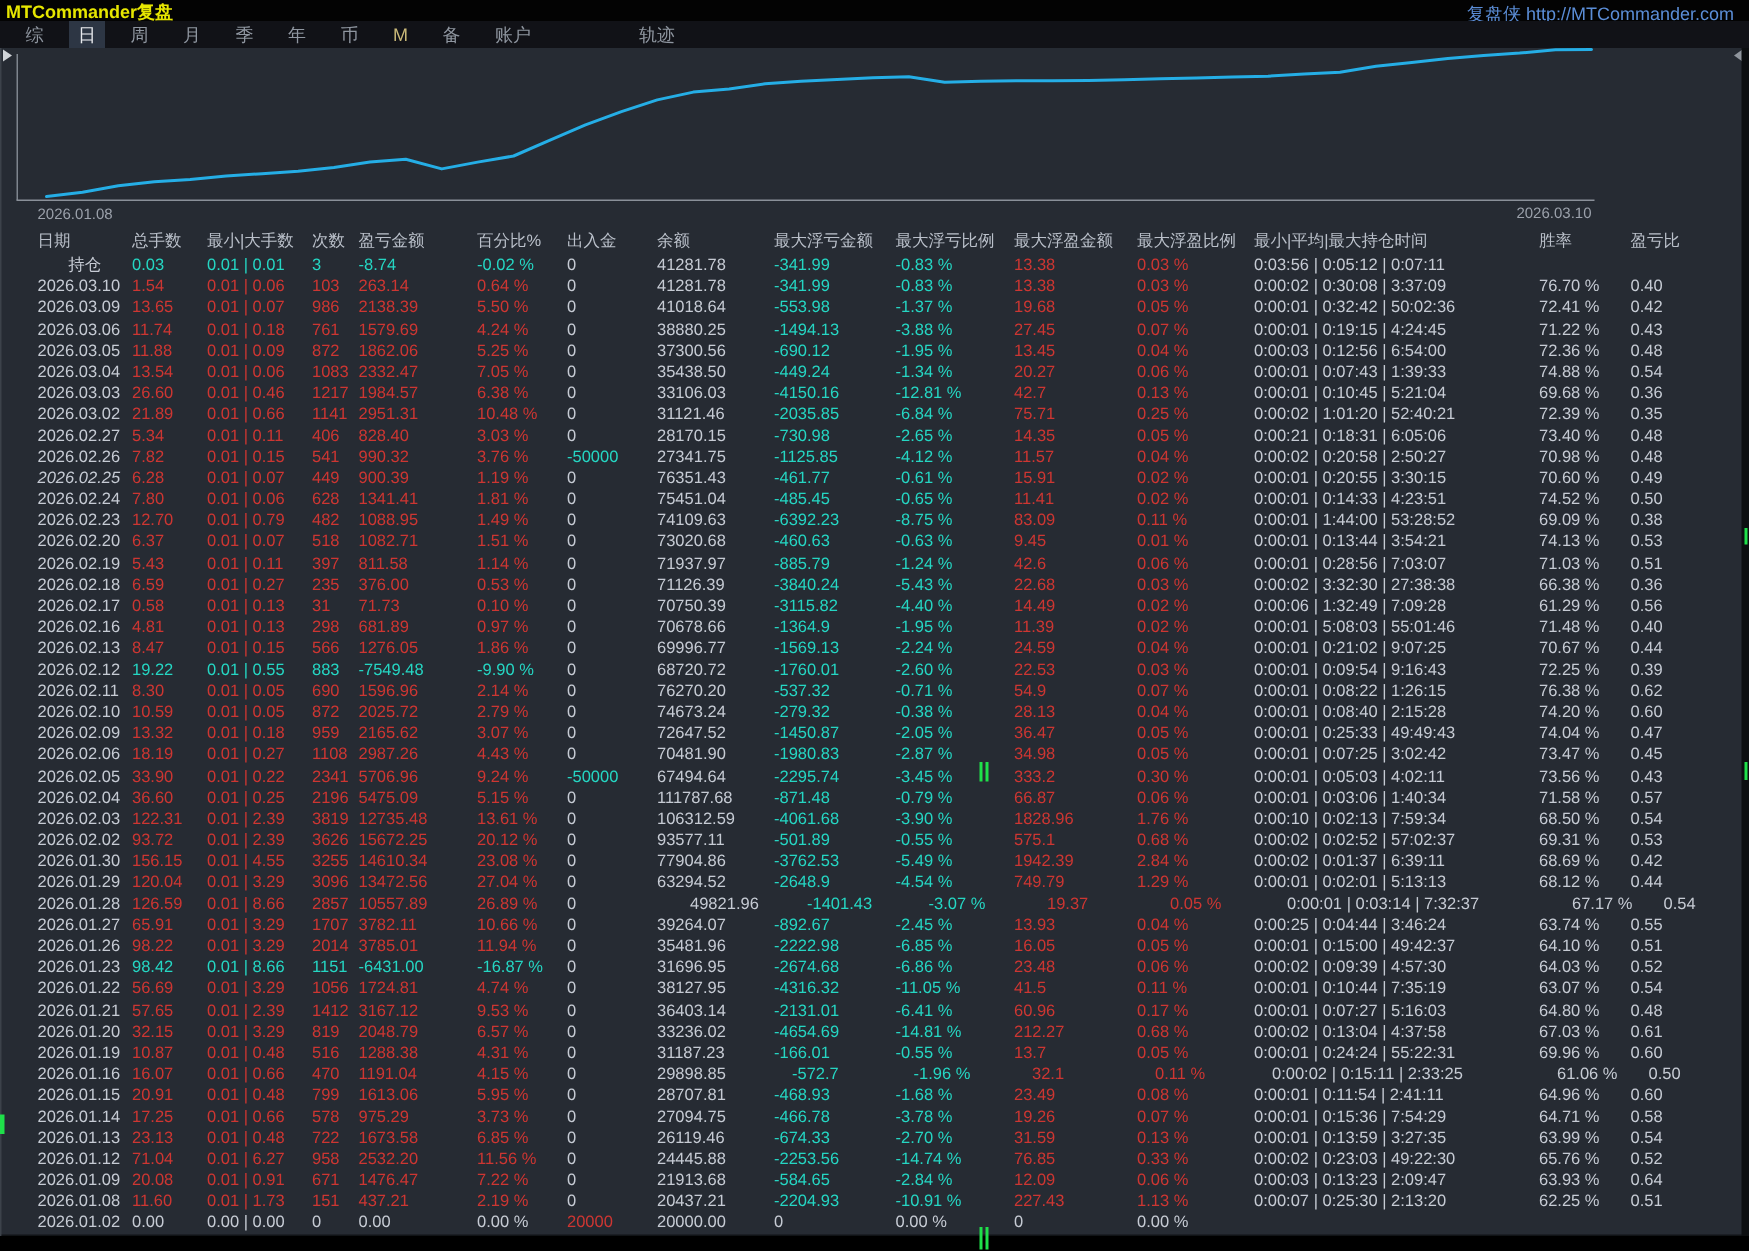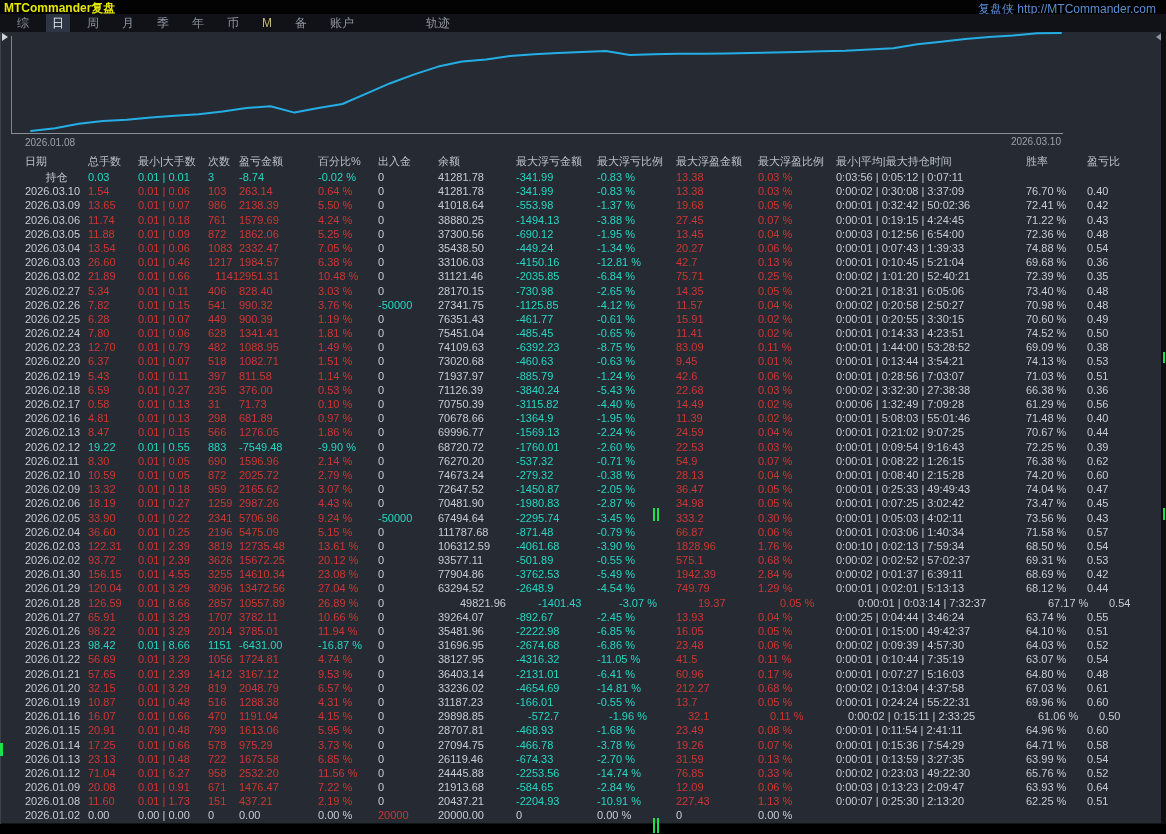--- a/index.html
+++ b/index.html
@@ -201,21 +201,21 @@
           <span class="cell red" style="width: 82px;">42.7</span>
           <span class="cell red" style="width: 78px;">0.13 %</span>
           <span class="cell" style="width: 190px;">0:00:01 | 0:10:45 | 5:21:04</span>
           <span class="cell" style="width: 61px;">69.68 %</span>
           <span class="cell" style="width: 60px;">0.36</span>
         </div>
         <div class="trow">
           <span class="cell" style="width: 63px;">2026.03.02</span>
           <span class="cell red" style="width: 50px;">21.89</span>
           <span class="cell red" style="width: 70px;">0.01 | 0.66</span>
-          <span class="cell red" style="width: 31px; text-align: right;">1141</span>
+          <span class="cell red" style="width: 31px;">1141</span>
           <span class="cell red" style="width: 79px;">2951.31</span>
           <span class="cell red" style="width: 60px;">10.48 %</span>
           <span class="cell" style="width: 60px;">0</span>
           <span class="cell" style="width: 78px;">31121.46</span>
           <span class="cell teal" style="width: 81px;">-2035.85</span>
           <span class="cell teal" style="width: 79px;">-6.84 %</span>
           <span class="cell red" style="width: 82px;">75.71</span>
           <span class="cell red" style="width: 78px;">0.25 %</span>
           <span class="cell" style="width: 190px;">0:00:02 | 1:01:20 | 52:40:21</span>
           <span class="cell" style="width: 61px;">72.39 %</span>
@@ -249,21 +249,21 @@
           <span class="cell" style="width: 78px;">27341.75</span>
           <span class="cell teal" style="width: 81px;">-1125.85</span>
           <span class="cell teal" style="width: 79px;">-4.12 %</span>
           <span class="cell red" style="width: 82px;">11.57</span>
           <span class="cell red" style="width: 78px;">0.04 %</span>
           <span class="cell" style="width: 190px;">0:00:02 | 0:20:58 | 2:50:27</span>
           <span class="cell" style="width: 61px;">70.98 %</span>
           <span class="cell" style="width: 60px;">0.48</span>
         </div>
         <div class="trow">
-          <span class="cell" style="width: 63px;">2026.02.25</span>
+          <span class="cell" style="width: 63px; font-style: italic;">2026.02.25</span>
           <span class="cell red" style="width: 50px;">6.28</span>
           <span class="cell red" style="width: 70px;">0.01 | 0.07</span>
           <span class="cell red" style="width: 31px;">449</span>
           <span class="cell red" style="width: 79px;">900.39</span>
           <span class="cell red" style="width: 60px;">1.19 %</span>
           <span class="cell" style="width: 60px;">0</span>
           <span class="cell" style="width: 78px;">76351.43</span>
           <span class="cell teal" style="width: 81px;">-461.77</span>
           <span class="cell teal" style="width: 79px;">-0.61 %</span>
           <span class="cell red" style="width: 82px;">15.91</span>
@@ -473,21 +473,21 @@
           <span class="cell red" style="width: 82px;">36.47</span>
           <span class="cell red" style="width: 78px;">0.05 %</span>
           <span class="cell" style="width: 190px;">0:00:01 | 0:25:33 | 49:49:43</span>
           <span class="cell" style="width: 61px;">74.04 %</span>
           <span class="cell" style="width: 60px;">0.47</span>
         </div>
         <div class="trow">
           <span class="cell" style="width: 63px;">2026.02.06</span>
           <span class="cell red" style="width: 50px;">18.19</span>
           <span class="cell red" style="width: 70px;">0.01 | 0.27</span>
-          <span class="cell red" style="width: 31px;">1259</span>
+          <span class="cell red" style="width: 31px;">1108</span>
           <span class="cell red" style="width: 79px;">2987.26</span>
           <span class="cell red" style="width: 60px;">4.43 %</span>
           <span class="cell" style="width: 60px;">0</span>
           <span class="cell" style="width: 78px;">70481.90</span>
           <span class="cell teal" style="width: 81px;">-1980.83</span>
           <span class="cell teal" style="width: 79px;">-2.87 %</span>
           <span class="cell red" style="width: 82px;">34.98</span>
           <span class="cell red" style="width: 78px;">0.05 %</span>
           <span class="cell" style="width: 190px;">0:00:01 | 0:07:25 | 3:02:42</span>
           <span class="cell" style="width: 61px;">73.47 %</span>

